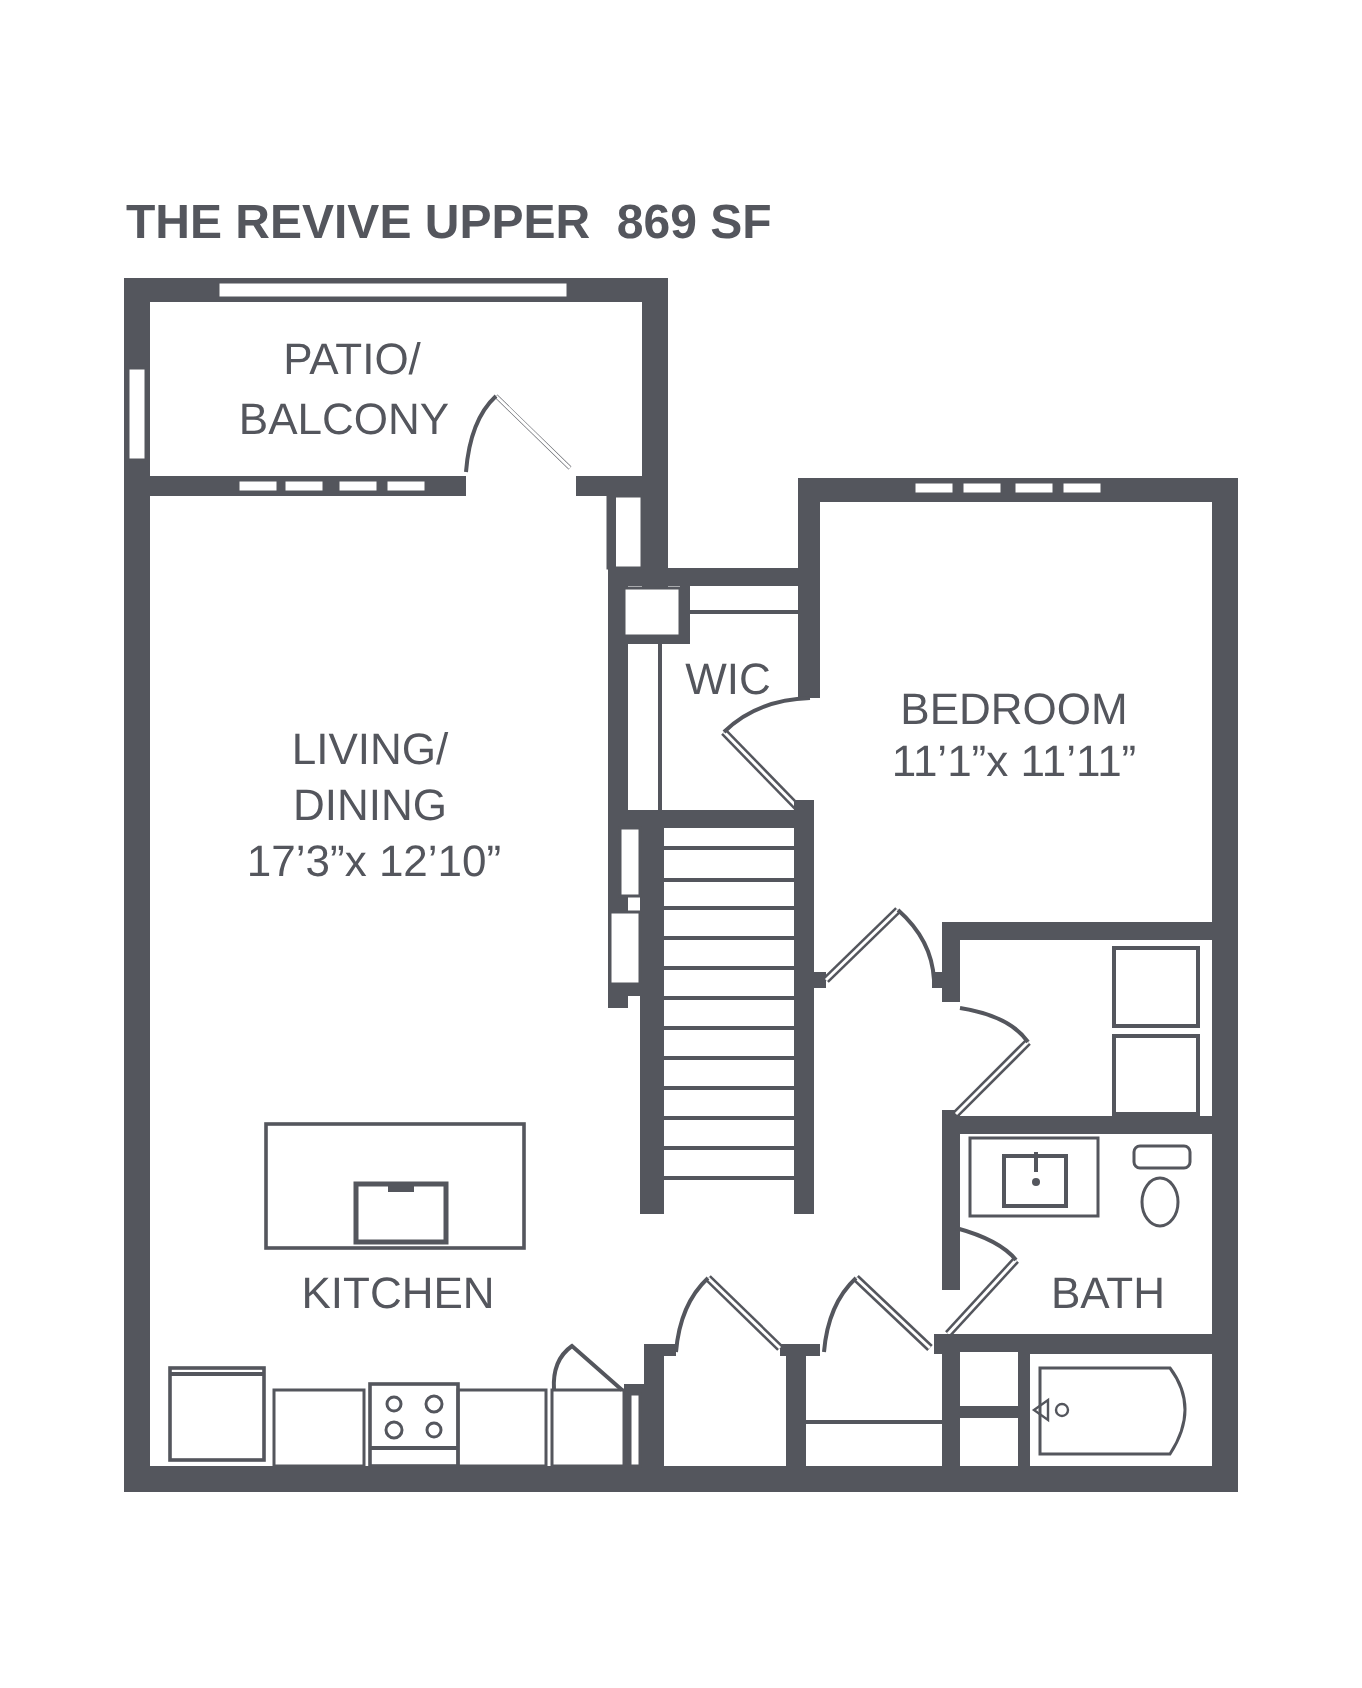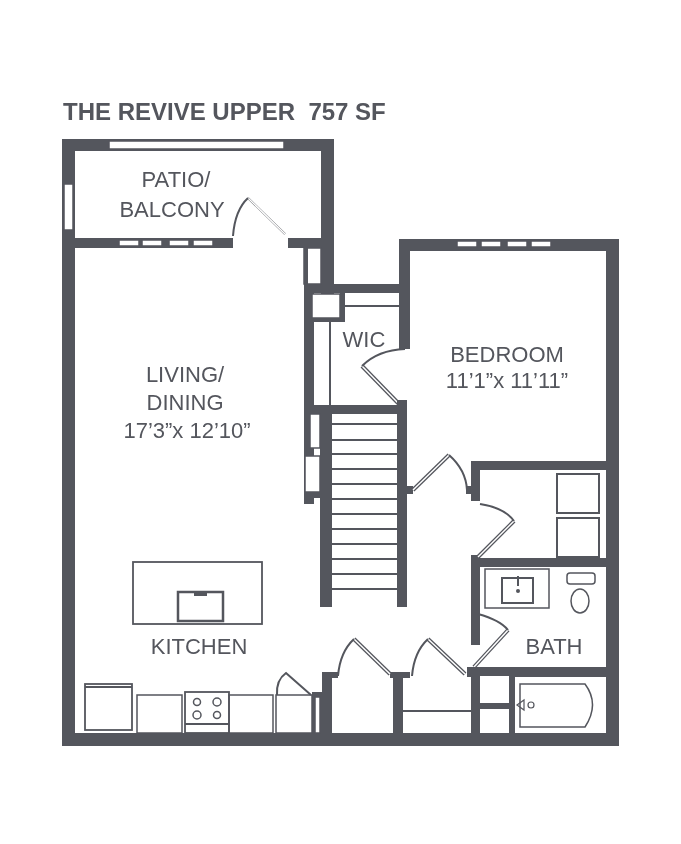--- a/index.html
+++ b/index.html
@@ -7,21 +7,21 @@
     .title { position: absolute; left: 63px; top: 98px; font-size: 24px; font-weight: bold; color: #54565d; letter-spacing: 0px; white-space: pre; }
     svg { position: absolute; left: 0; top: 0; }
     .lbl { font-family: "Liberation Sans", "DejaVu Sans", sans-serif; fill: #54565d; font-size: 22px; text-anchor: middle; }
     .wall { fill: #54565d; }
     .line { stroke: #54565d; fill: none; stroke-width: 2; }
     .win { fill: #ffffff; stroke: #54565d; stroke-width: 1.5; }
   </style>
 </head>
 <body>
 
-<div class="title">THE REVIVE UPPER  757 SF</div>
+<div class="title">THE REVIVE UPPER  869 SF</div>
 
 <svg width="681" height="844" viewBox="0 0 681 844" xmlns="http://www.w3.org/2000/svg">
 
   <g>
 
     <rect class="wall" x="62" y="139" width="13" height="607"></rect>
 
     <rect class="wall" x="62" y="733" width="557" height="13"></rect>
 
     <rect class="wall" x="606" y="239" width="13" height="507"></rect>

